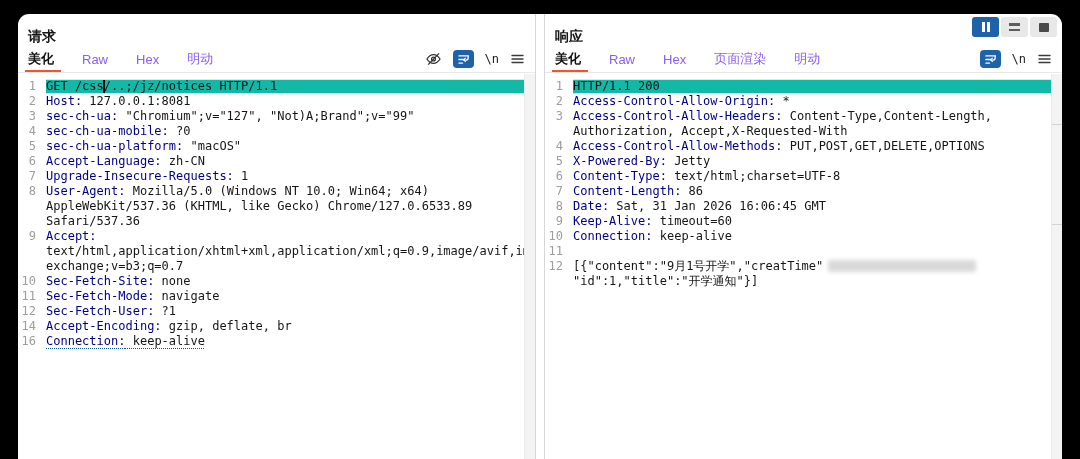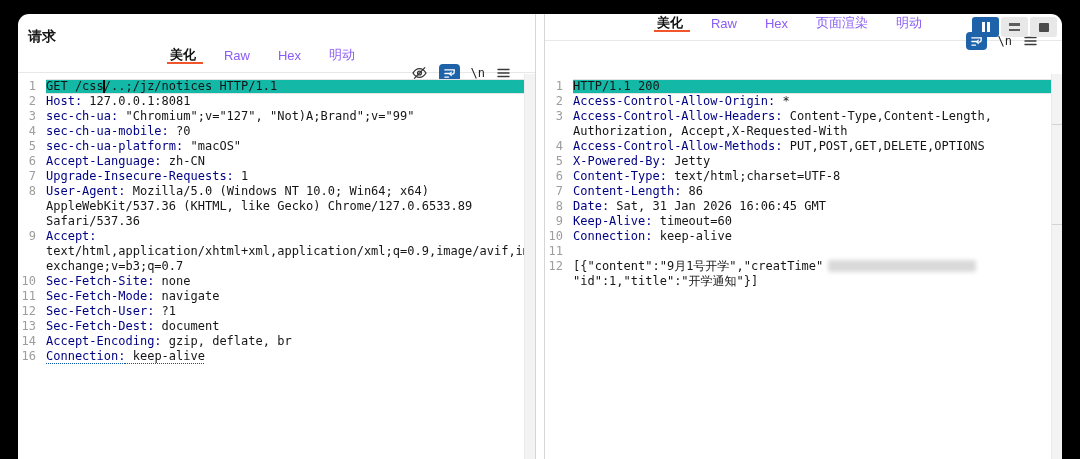--- a/index.html
+++ b/index.html
@@ -20,21 +20,21 @@
   .wc-split { display:flex; flex-direction:column; gap:3px; }
   .wc-split i { display:block; width:11px; height:2.5px; background:#5c5c5c; }
   .wc-square { width:10px; height:9px; background:#4a4a4a; border-radius:1px; }
 
   
   .panel { position:absolute; top:0; bottom:0; }
   .panel.left  { left:0; width:518px; border-right:1px solid #d6d6d6; }
   .panel.right { left:526px; right:0; border-left:1px solid #d6d6d6; }
   .panel-title { padding:14px 10px 0; font-size:14px; font-weight:bold; color:#161616; height:32px; }
   .tabbar { display:flex; align-items:center; height:27px; border-bottom:1px solid #e8e8e8;
-            padding:0 24px;flex-direction:column; }
+            padding:0 10px; }
   .tabs { display:flex; align-items:stretch; height:100%; }
   .tab { font-size:13px; color:#8b5cf6; margin-right:28px; display:flex; align-items:center;
          position:relative; cursor:pointer; white-space:nowrap; }
   .tab.active { color:#111; font-weight:bold; }
   .tab.active::after { content:""; position:absolute; left:-3px; right:-7px; bottom:0;
                        height:2.5px; background:var(--accent,#f0552b); }
   .toolbar { margin-left:auto; display:flex; align-items:center; gap:11px; }
   .icon-btn { border:none; background:transparent; padding:0; display:flex; align-items:center;
               justify-content:center; cursor:pointer; color:#333; }
   .icon-btn.boxed { width:21px; height:18px; border-radius:4px; background:var(--iconblue,#1e63a9); }
@@ -165,37 +165,34 @@
           </div>
           <div class="ed-line">
             <span class="ln">11</span>
             <span class="lc"><span class="k">Sec-Fetch-Mode:</span><span class=""> navigate</span></span>
           </div>
           <div class="ed-line">
             <span class="ln">12</span>
             <span class="lc"><span class="k">Sec-Fetch-User:</span><span class=""> ?1</span></span>
           </div>
           <div class="ed-line">
-            <span class="ln">13</span>
-            <span class="lc"><span class="k">Sec-Fetch-Dest:</span><span class=""> document</span></span>
-          </div>
-          <div class="ed-line">
             <span class="ln">14</span>
             <span class="lc"><span class="k">Accept-Encoding:</span><span class=""> gzip, deflate, br</span></span>
           </div>
           <div class="ed-line">
             <span class="ln">16</span>
             <span class="lc"><span class="k u">Connection:</span><span class=" u"> keep-alive</span></span>
           </div>
         </div>
       <div class="scroll-track"></div>
     </div>
   </section>
 
   <section class="panel right">
+    <div class="panel-title">响应</div>
     <div class="tabbar">
       <div class="tabs">
           <div class="tab active">美化</div>
           <div class="tab">Raw</div>
           <div class="tab">Hex</div>
           <div class="tab">页面渲染</div>
           <div class="tab">明动</div>
         </div>
       <div class="toolbar">
           <button class="icon-btn boxed">

